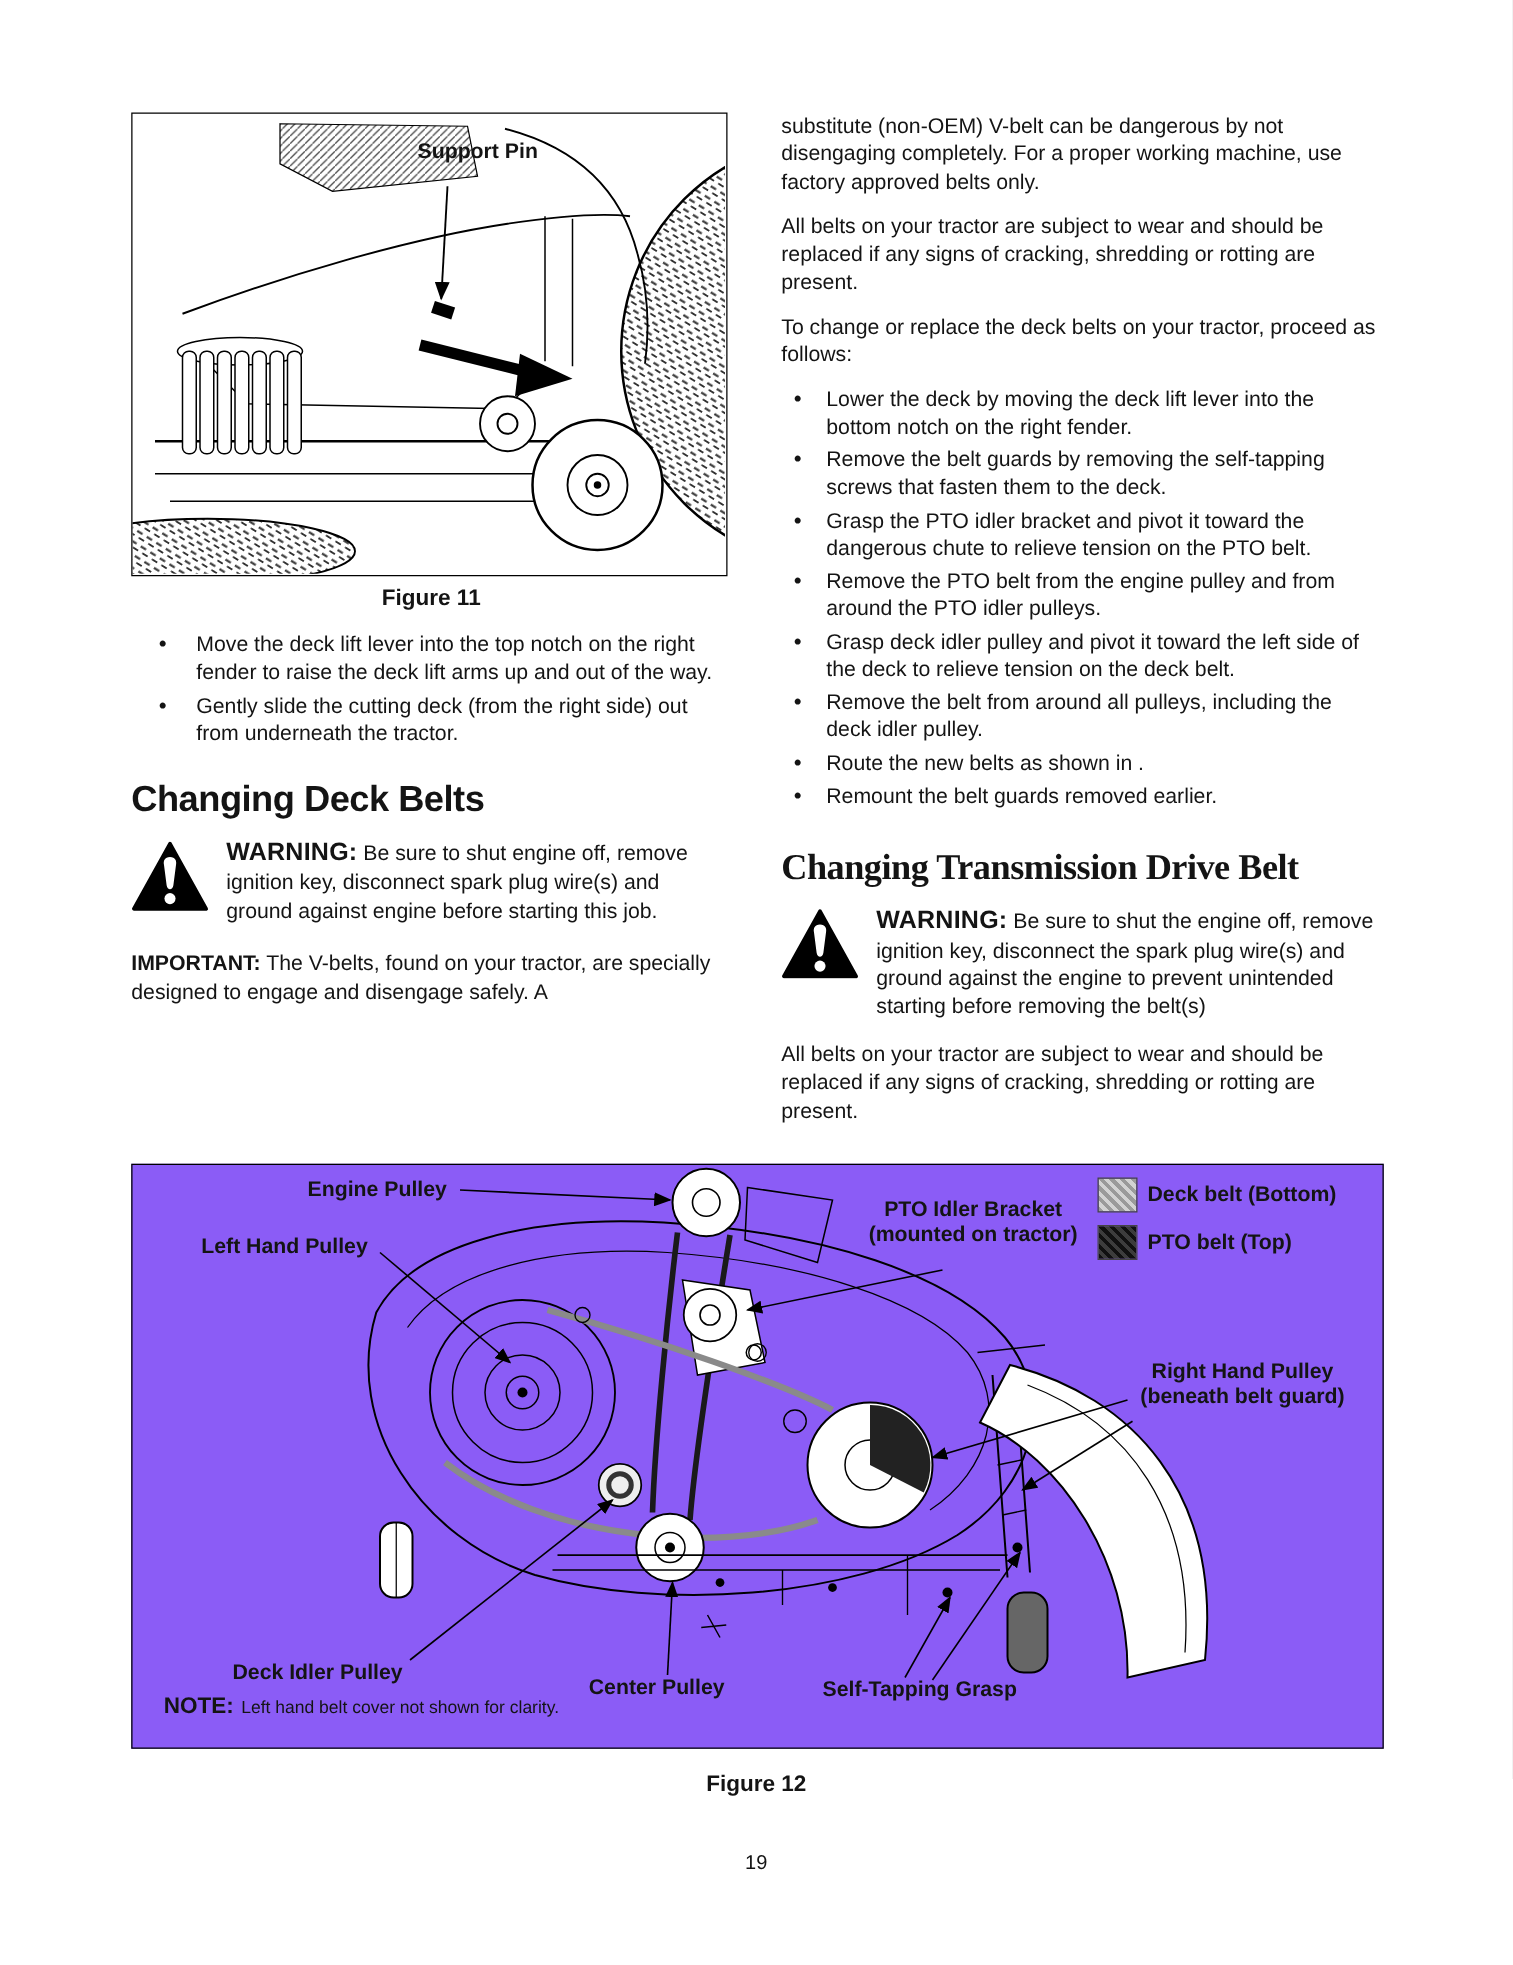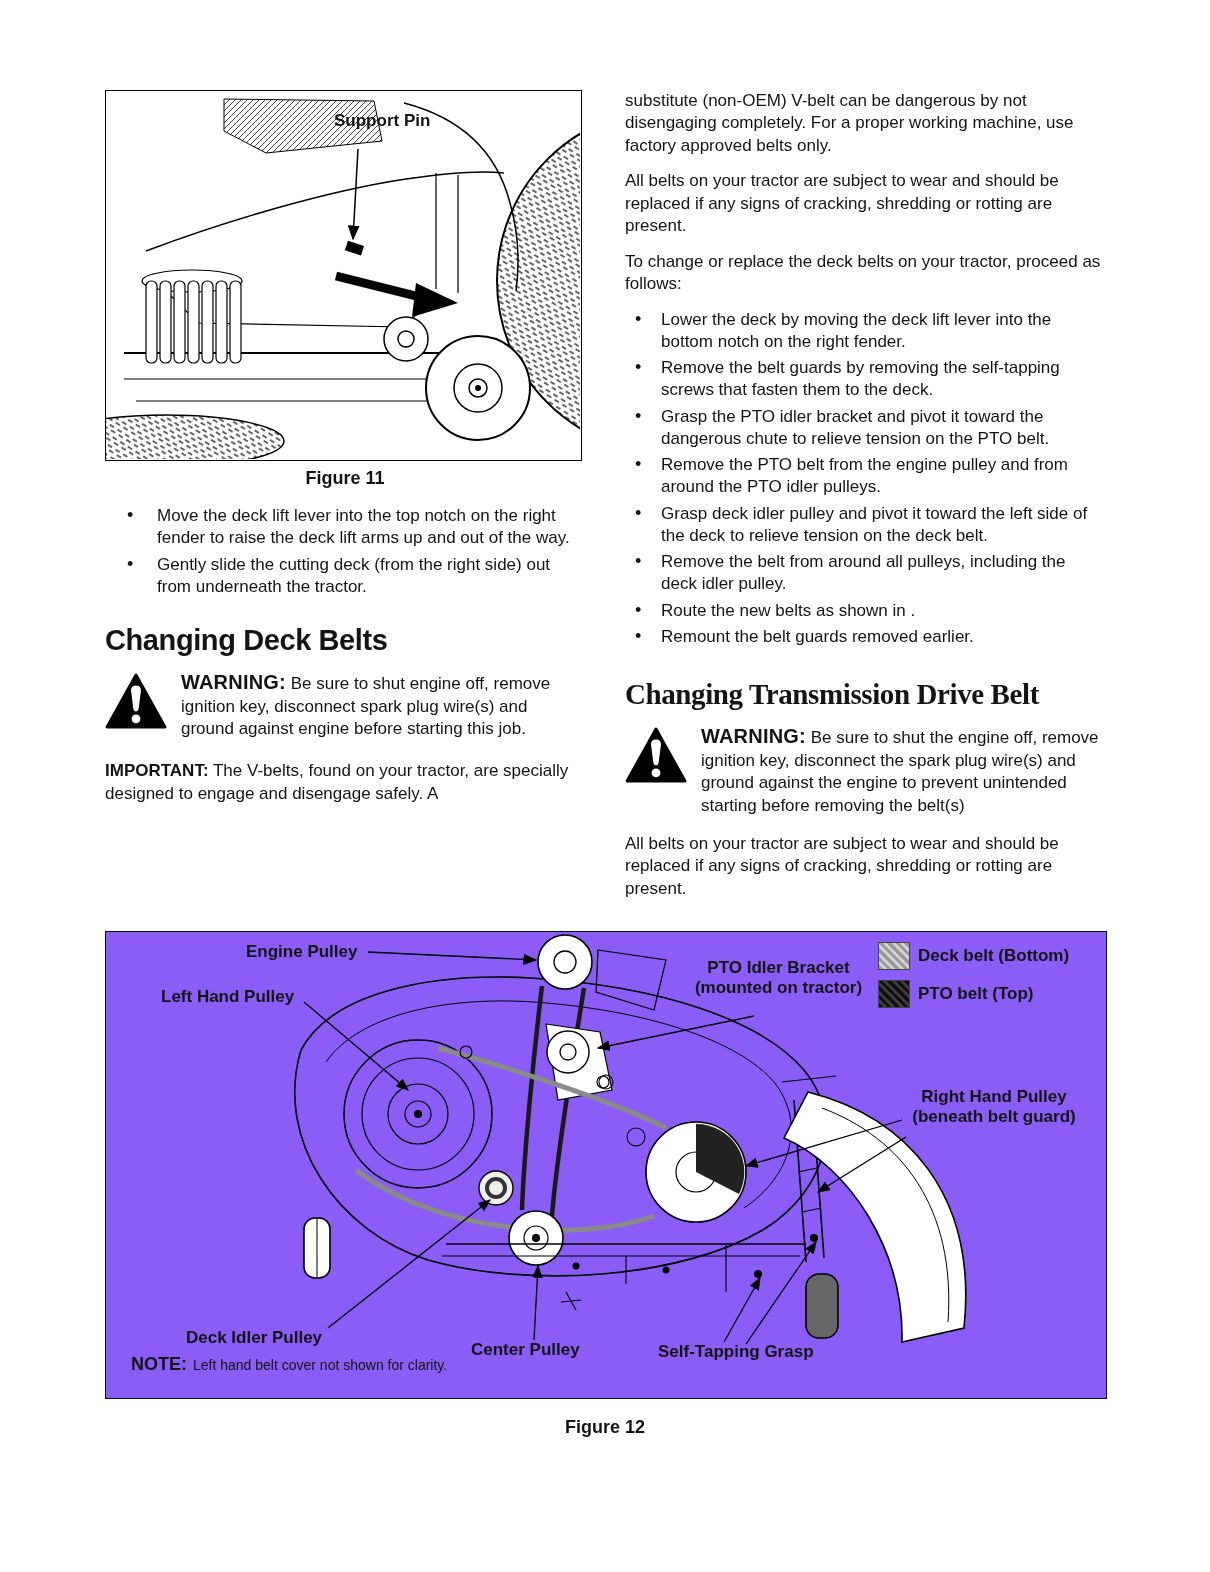--- a/index.html
+++ b/index.html
@@ -290,13 +290,14 @@
 
         <div class="fig12-note">
           <strong>NOTE:</strong><span>Left hand belt cover not shown for clarity.</span>
         </div>
       </div>
     </div>
   </div>
 
   <div class="fig12-caption">Figure 12</div>
 
+  <div class="page-number">19</div>
 </div>
 
 </body></html>

